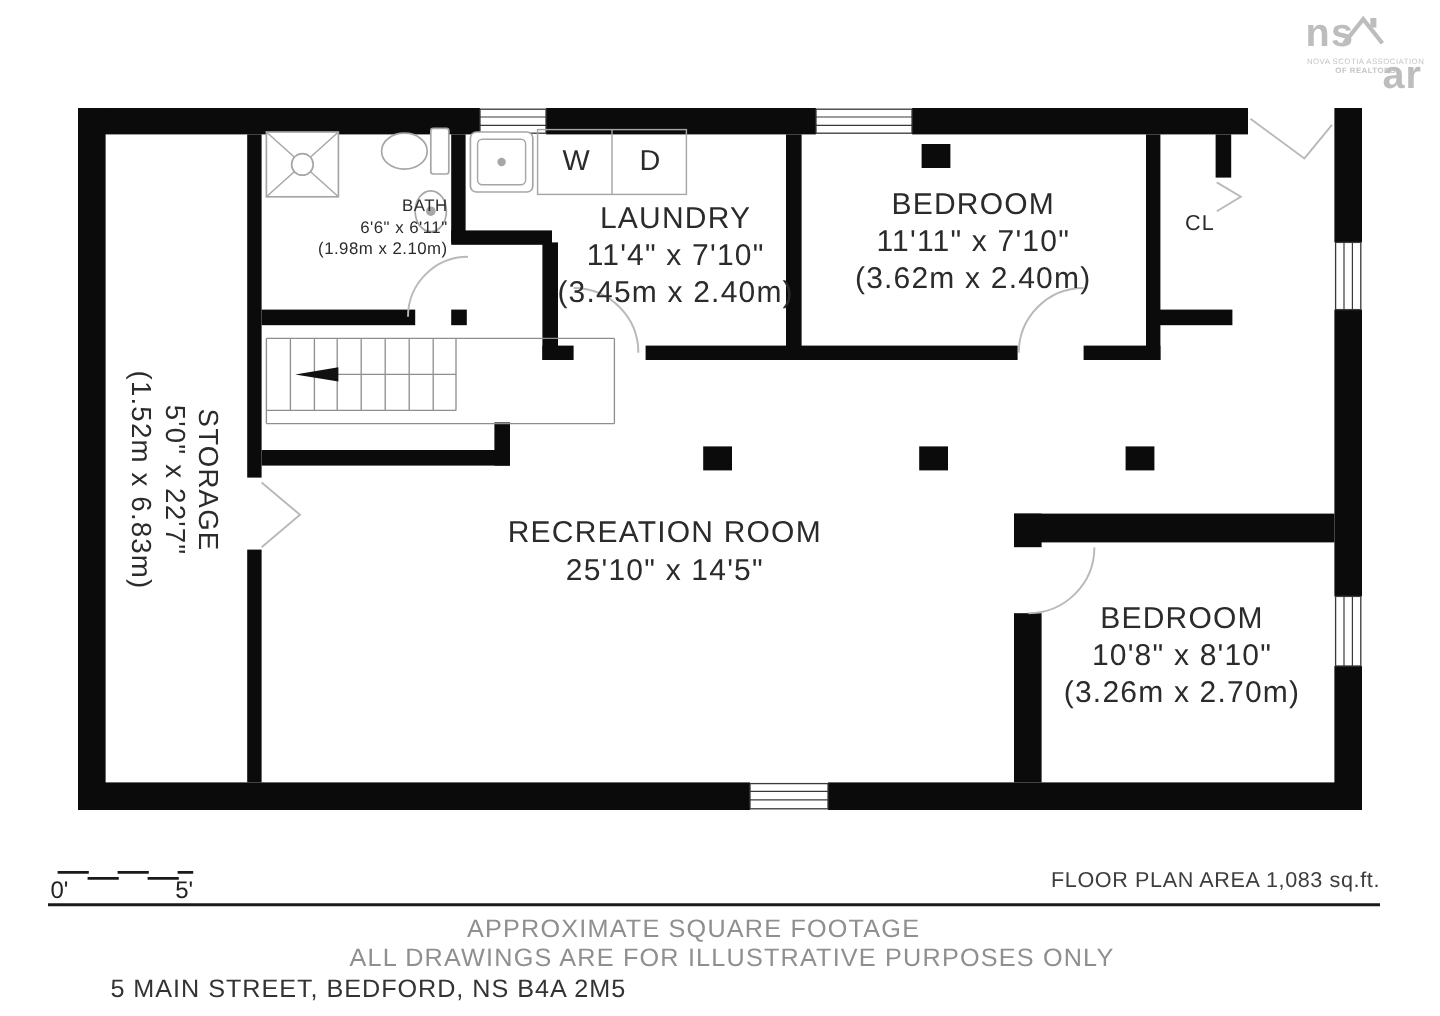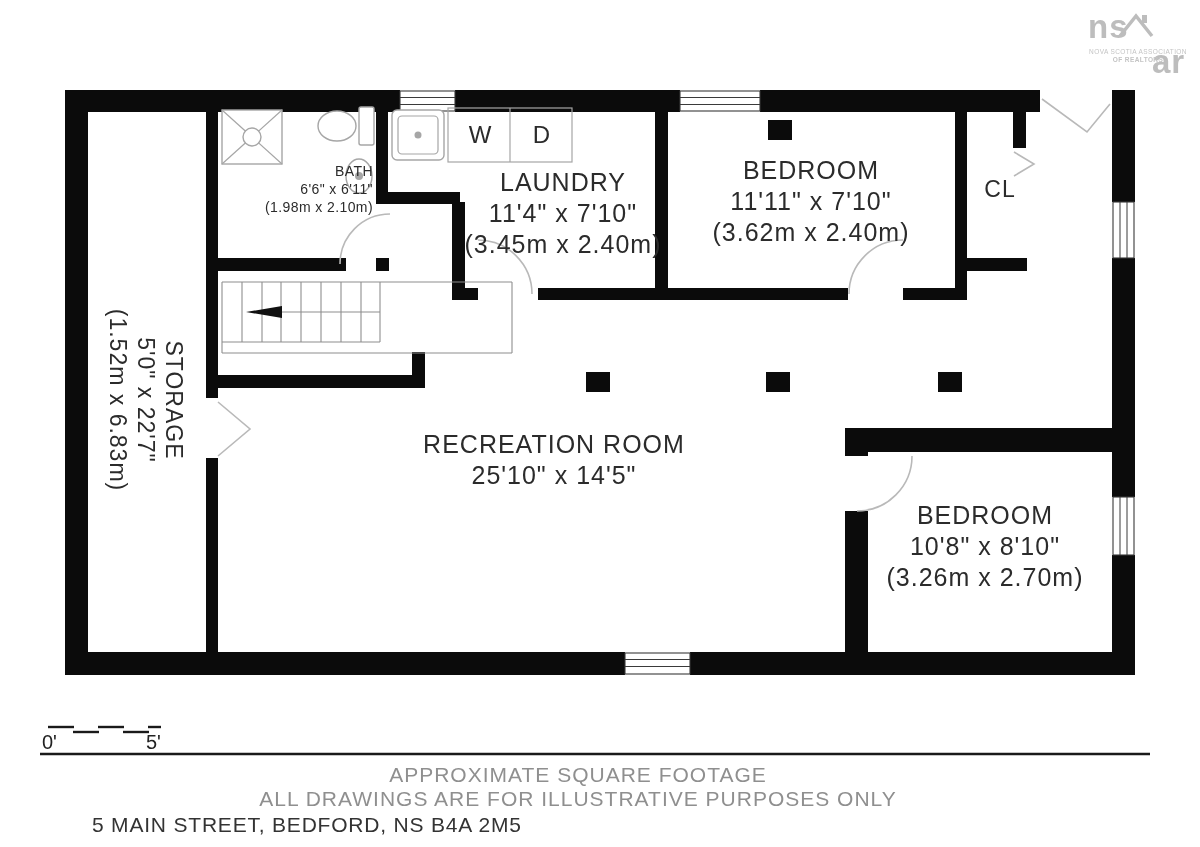--- a/index.html
+++ b/index.html
@@ -18,21 +18,21 @@
   .fixdot{fill:var(--fixture);}
   .door{stroke:var(--door);stroke-width:1.6;fill:none;}
   .stair{stroke:#8e8e8e;stroke-width:1.1;fill:none;}
   .arrowhead{fill:#111;}
   .scalebar{stroke:#1a1a1a;stroke-width:2.4;}
   .divline{stroke:#1a1a1a;stroke-width:2.6;}
 
   .lbl{position:absolute;text-align:center;color:var(--ink);letter-spacing:1px;white-space:nowrap;}
   .big{font-size:25px;line-height:31px;}
   .bath-lbl{font-size:14px;line-height:18px;letter-spacing:.4px;}
-  .cl-lbl{font-size:23px;letter-spacing:1px;}
+  .cl-lbl{font-size:18px;letter-spacing:1px;}
   .storage-lbl{font-size:23px;line-height:28px;transform:rotate(90deg);}
   .wd{position:absolute;font-size:24px;color:var(--ink);text-align:center;}
 
   .basement{position:absolute;left:428px;top:698px;width:300px;text-align:center;
             font-size:29px;font-weight:bold;letter-spacing:2.5px;color:#111;}
   .scale-num{position:absolute;font-size:20px;color:#222;}
   .area-lbl{position:absolute;left:850px;top:723px;width:300px;text-align:right;
             font-size:18px;letter-spacing:.5px;color:#3d3d3d;}
   .disc{position:absolute;left:0;width:1156px;text-align:center;font-size:21px;
         letter-spacing:1px;color:var(--muted);}
@@ -222,22 +222,23 @@
     <div>BEDROOM</div>
     <div>10'8" x 8'10"</div>
     <div>(3.26m x 2.70m)</div>
   </div>
 
   <div class="wd" style="left:449px;top:121px;width:62px;">W</div>
   <div class="wd" style="left:511px;top:121px;width:61px;">D</div>
 
   <div class="scale-num" style="left:42px;top:731px;">0'</div>
   <div class="scale-num" style="left:146px;top:731px;">5'</div>
+  <div class="area-lbl">FLOOR PLAN AREA 1,083 sq.ft.</div>
   <div class="disc" style="top:763px;">APPROXIMATE SQUARE FOOTAGE</div>
-  <div class="disc" style="top:787px;">ALL DRAWINGS ARE FOR ILLUSTRATIVE PURPOSES ONLY</div>
+  <div class="disc" style="top:787px;padding-left:32px;">ALL DRAWINGS ARE FOR ILLUSTRATIVE PURPOSES ONLY</div>
   <div class="address">5 MAIN STREET, BEDFORD, NS B4A 2M5</div>
 
   <div class="logo-letter" style="left:1088px;top:8px;">ns</div>
   <div class="logo-letter" style="left:1152px;top:8px;margin-top:35px;">ar</div>
   <div class="logo-sub">
     <div>NOVA SCOTIA ASSOCIATION</div>
     <div style="font-weight:bold;">OF REALTORS</div>
   </div>
 
 </div>

